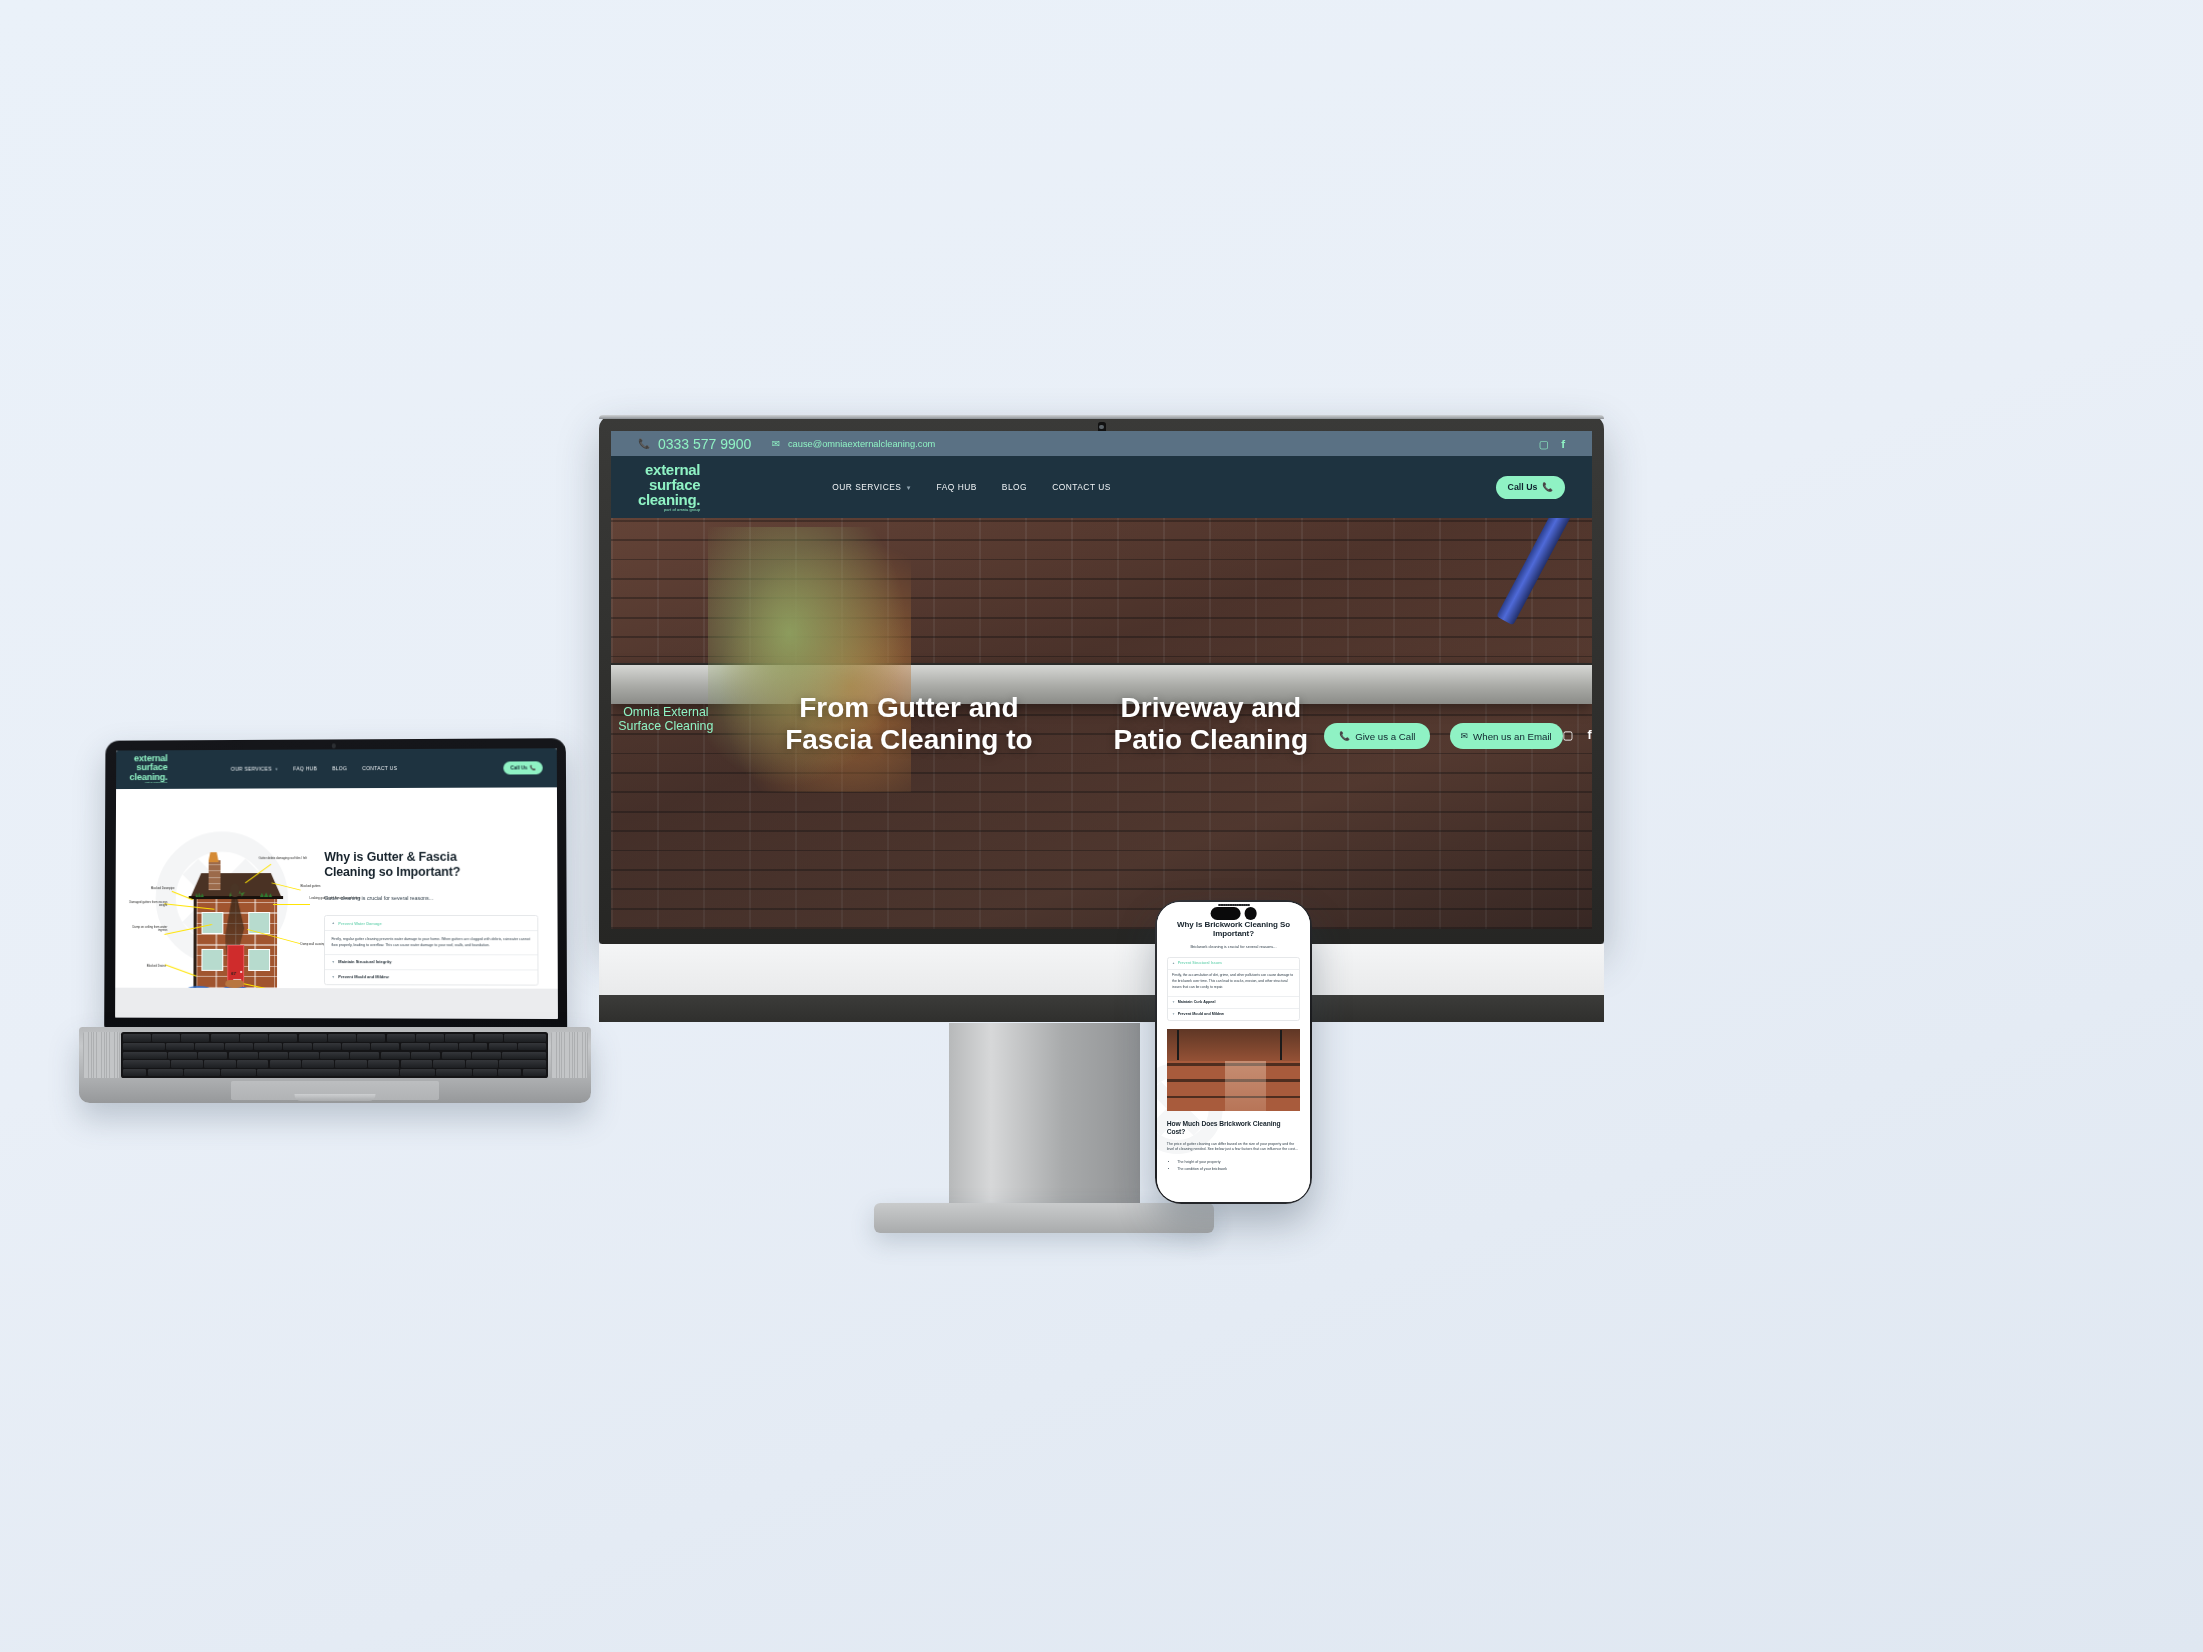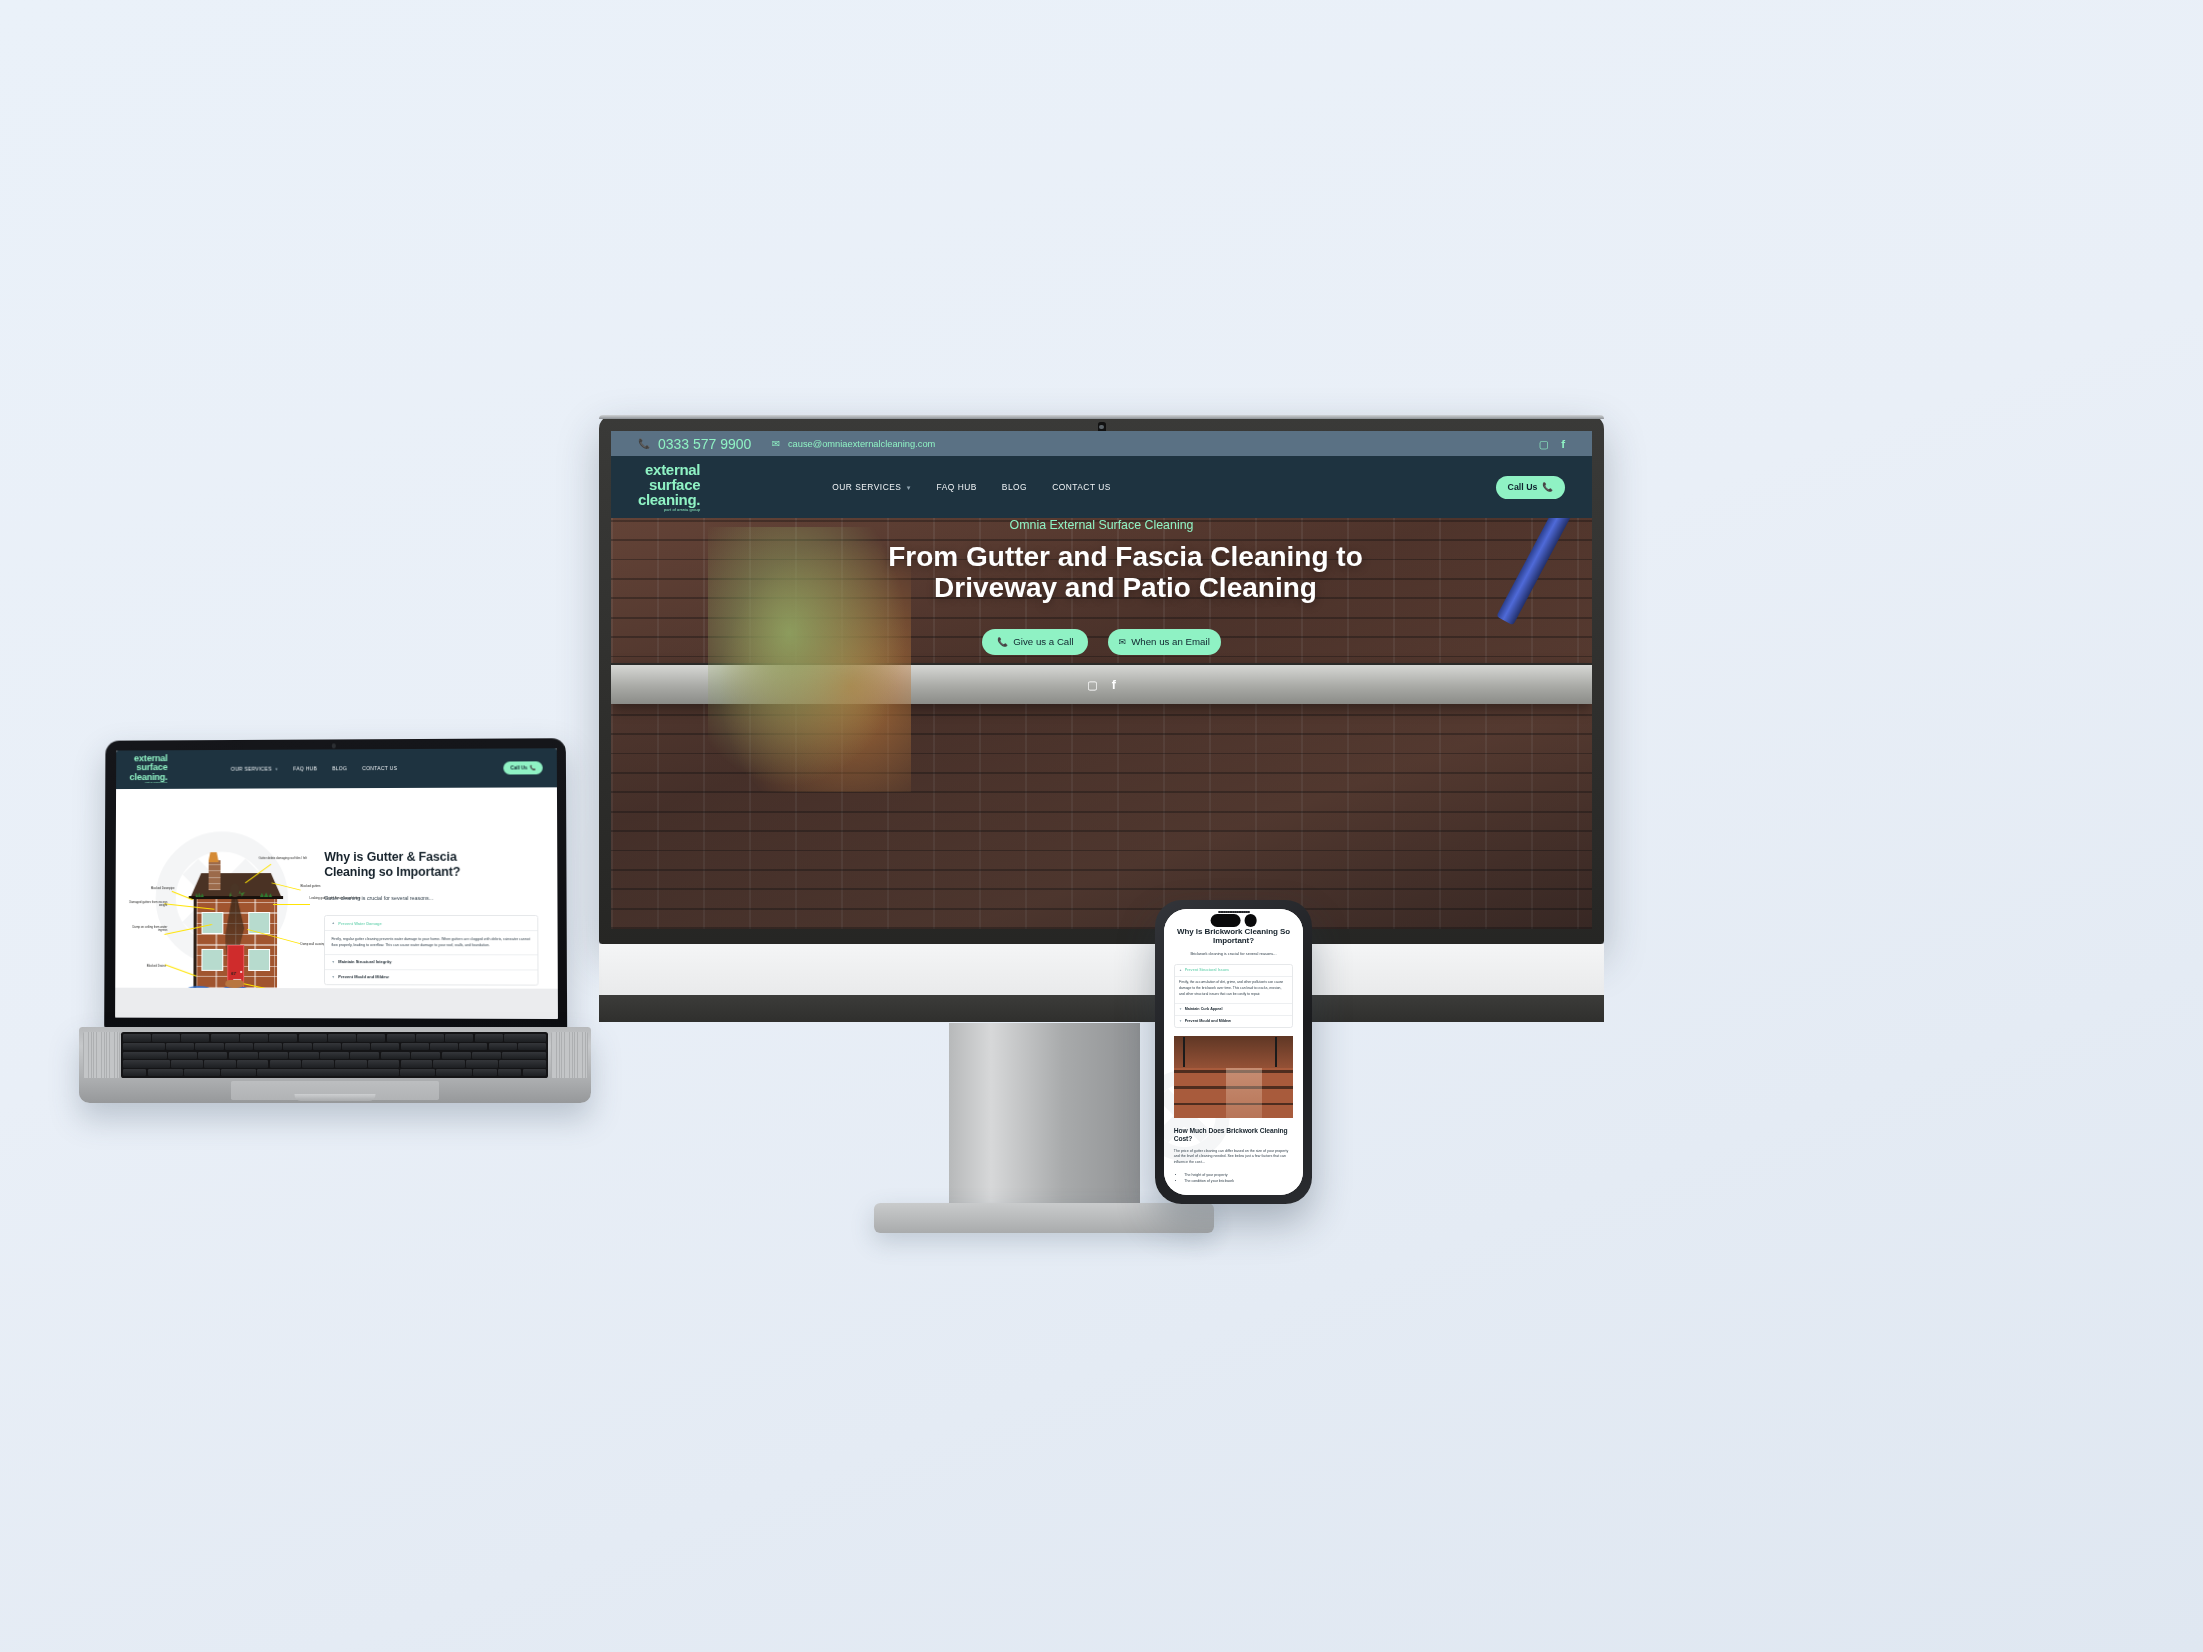--- a/index.html
+++ b/index.html
@@ -49,21 +49,21 @@
     position:absolute; background:linear-gradient(90deg,#2b3f8d,#4f6ad8 40%,#22306b);
     transform:rotate(28deg); transform-origin:top right; border-radius:3.5px; z-index:2;
   }
   .leafy{
     position:absolute; z-index:2;
     background:radial-gradient(ellipse at 40% 40%, rgba(142,160,96,.95), rgba(92,106,58,.0) 68%),
                radial-gradient(ellipse at 70% 60%, rgba(184,120,60,.85), rgba(120,70,40,0) 65%);
     filter:blur(0.4px);
   }
   .hero-inner { position:relative; z-index:3; width:100%; height:100%;
-                display:flex; flex-direction:column; align-items:center; justify-content:flex-start; }
+                display:flex; flex-direction:row; align-items:center; justify-content:flex-end; }
   .eyebrow { color:#8ff2c4; font-weight:500; text-align:center; }
   .herotitle { color:#fff; font-weight:700; text-align:center; line-height:1.12;
                text-shadow:0 1.8px 8.8px rgba(0,0,0,.35);margin-left:48px; }
   .herobtns { display:flex; }
   .hbtn { background:#8ff2c4; color:#10252f; border-radius:881px; display:flex;
           align-items:center; justify-content:center; font-weight:500; white-space:nowrap; }
   .socialrow { display:flex; align-items:center; justify-content:center; }
 
   
   .watermark { position:absolute; color:#f2f3f5; font-weight:700; pointer-events:none;
@@ -126,21 +126,21 @@
   .kb .key.w15 { flex:1.5; } .kb .key.w6 { flex:6; }
   .lt-speaker-l, .lt-speaker-r { position:absolute; top:5.3px; width:37px; height:46px;
      background:repeating-linear-gradient(90deg,#adafb1 0 0.9px,#c3c5c7 0.9px 2.6px); border-radius:1.8px; }
   .lt-speaker-l { left:3.5px; } .lt-speaker-r { right:3.5px; }
   .lt-trackpad { position:absolute; left:152px; top:54px; width:208px; height:19.4px;
      background:linear-gradient(180deg,#bcbec0,#b1b3b5); border-radius:1.8px; }
 
   
   #phone { position:absolute; left:1155px; top:900px; width:157px; height:304px; z-index:5; }
   .ph-body { width:100%; height:100%; background:linear-gradient(145deg,#33353a,#1a1b1e 55%,#2a2c30);
-     border-radius:26.5px; padding:9px; box-shadow:0 19.4px 39px rgba(40,55,70,.32); }
+     border-radius:26.5px; padding:2px; box-shadow:0 19.4px 39px rgba(40,55,70,.32); }
   .ph-screen { width:100%; height:100%; background:#fff; border-radius:23px; overflow:hidden;
      position:relative; }
   .ph-island { position:absolute; left:50%; top:5.3px; transform:translateX(-50%);
      display:flex; align-items:center; gap:4.4px; z-index:9; }
   .ph-island .pill { width:30px; height:12.4px; border-radius:881px; background:#0a0a0b; }
   .ph-island .dot { width:12.4px; height:12.4px; border-radius:50%; background:#0a0a0b; }
   .ph-spk { position:absolute; left:50%; top:1.8px; transform:translateX(-50%);
      width:32px; height:2.2px; border-radius:1.8px;
      background:repeating-linear-gradient(90deg,#3a3c40 0 0.9px, #222427 0.9px 1.8px); z-index:9; }
 

